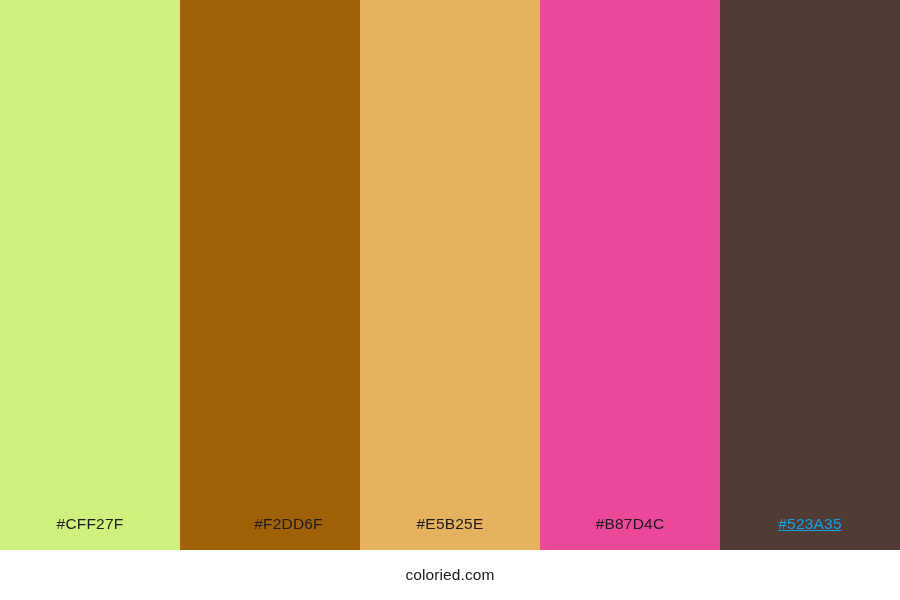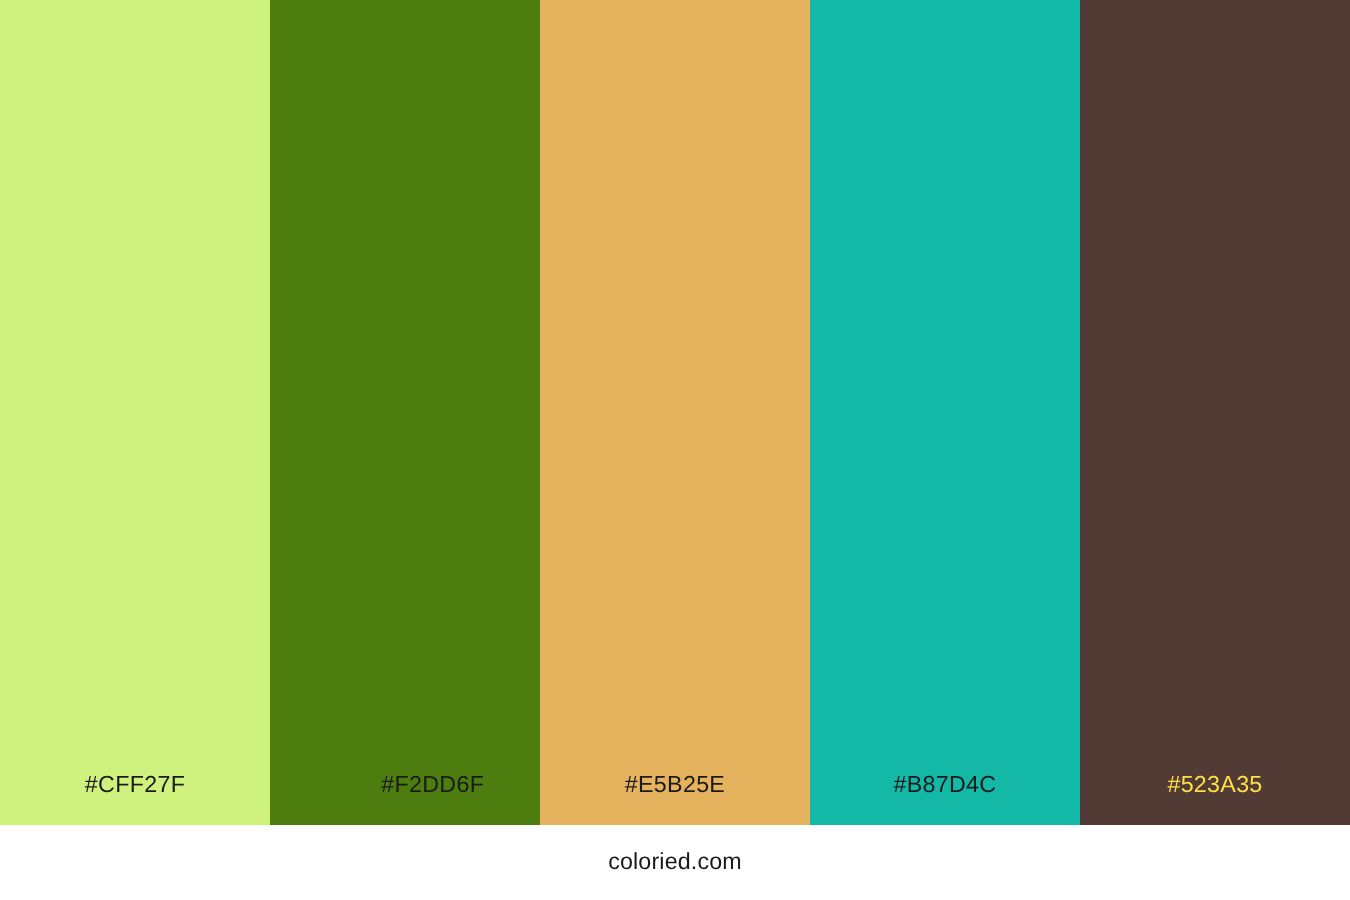--- a/index.html
+++ b/index.html
@@ -46,21 +46,21 @@
     font-family: "Liberation Sans", sans-serif;
     font-size: 15.5px;
     font-weight: 400;
     letter-spacing: 0.2px;
     line-height: 1;
     padding-bottom: 19px;
     user-select: text;
   }
 
   .swatch-label.dark  { color: #1b1b1b; }
-  .swatch-label.light { color: #fde047; }
+  .swatch-label.light { color: #0ea5e9; text-decoration: underline; }
 
   
   #footer {
     width: 900px;
     height: 50px;
     background: #ffffff;
     display: flex;
     align-items: center;
     justify-content: center;
   }
@@ -78,29 +78,29 @@
 <body>
 
 <div id="palette-page">
 
   <div id="swatch-strip">
 
     <div class="swatch" style="background-color: rgb(207, 242, 127);">
       <span class="swatch-label dark">#CFF27F</span>
     </div>
 
-    <div class="swatch" style="background-color: #4d7c0f; padding-left: 37px;">
+    <div class="swatch" style="background-color: #a16207; padding-left: 37px;">
       <span class="swatch-label dark">#F2DD6F</span>
     </div>
 
     <div class="swatch" style="background-color: rgb(229, 178, 94);">
       <span class="swatch-label dark">#E5B25E</span>
     </div>
 
-    <div class="swatch" style="background-color: #14b8a6;">
+    <div class="swatch" style="background-color: #ec4899;">
       <span class="swatch-label dark">#B87D4C</span>
     </div>
 
     <div class="swatch" style="background-color: rgb(82, 58, 53);">
       <span class="swatch-label light">#523A35</span>
     </div>
 
   </div>
 
   <div id="footer">

